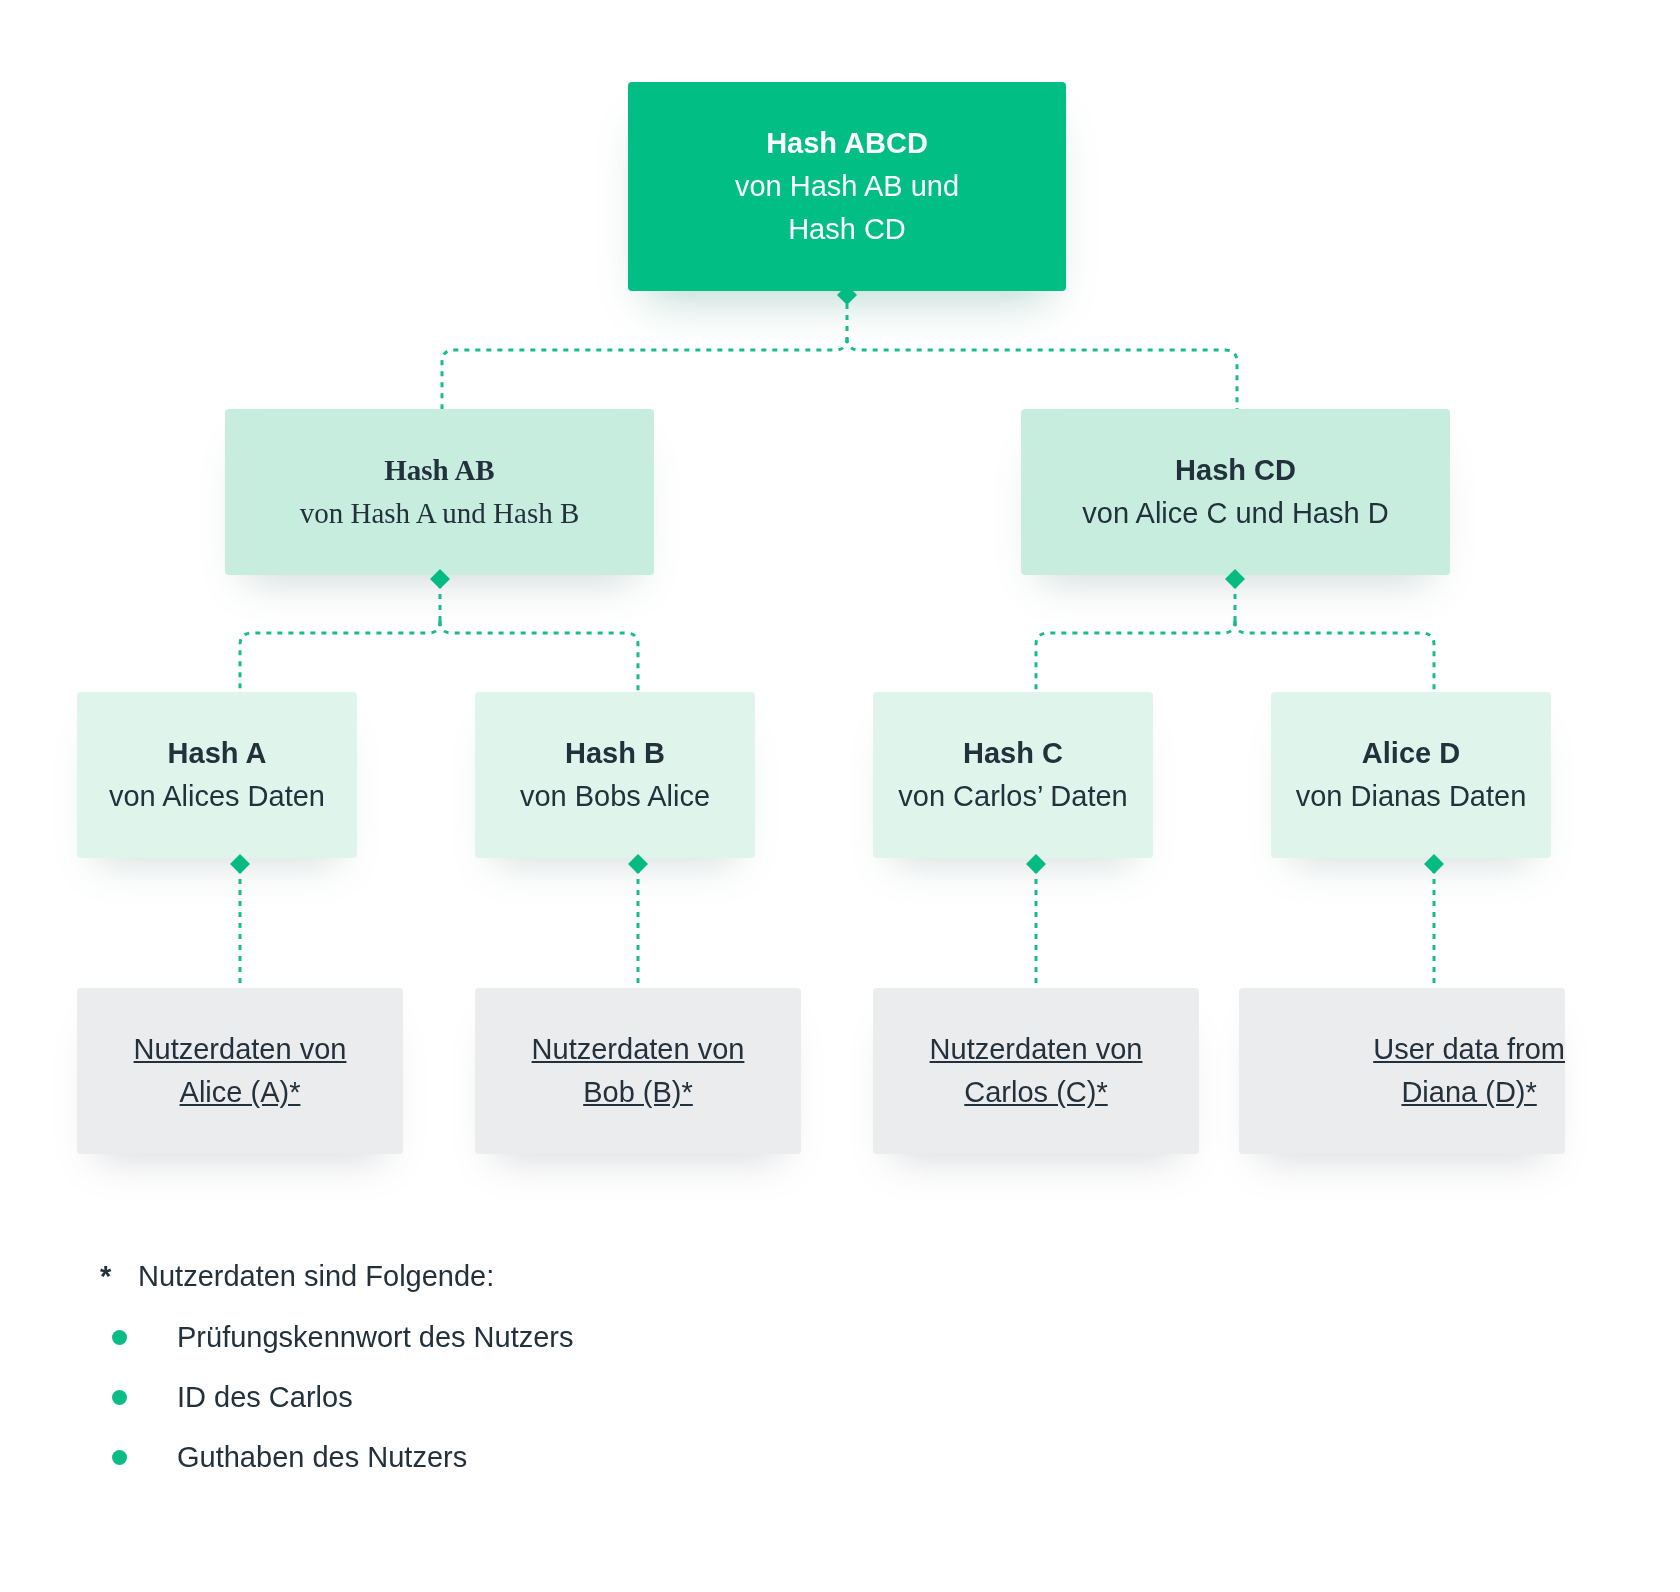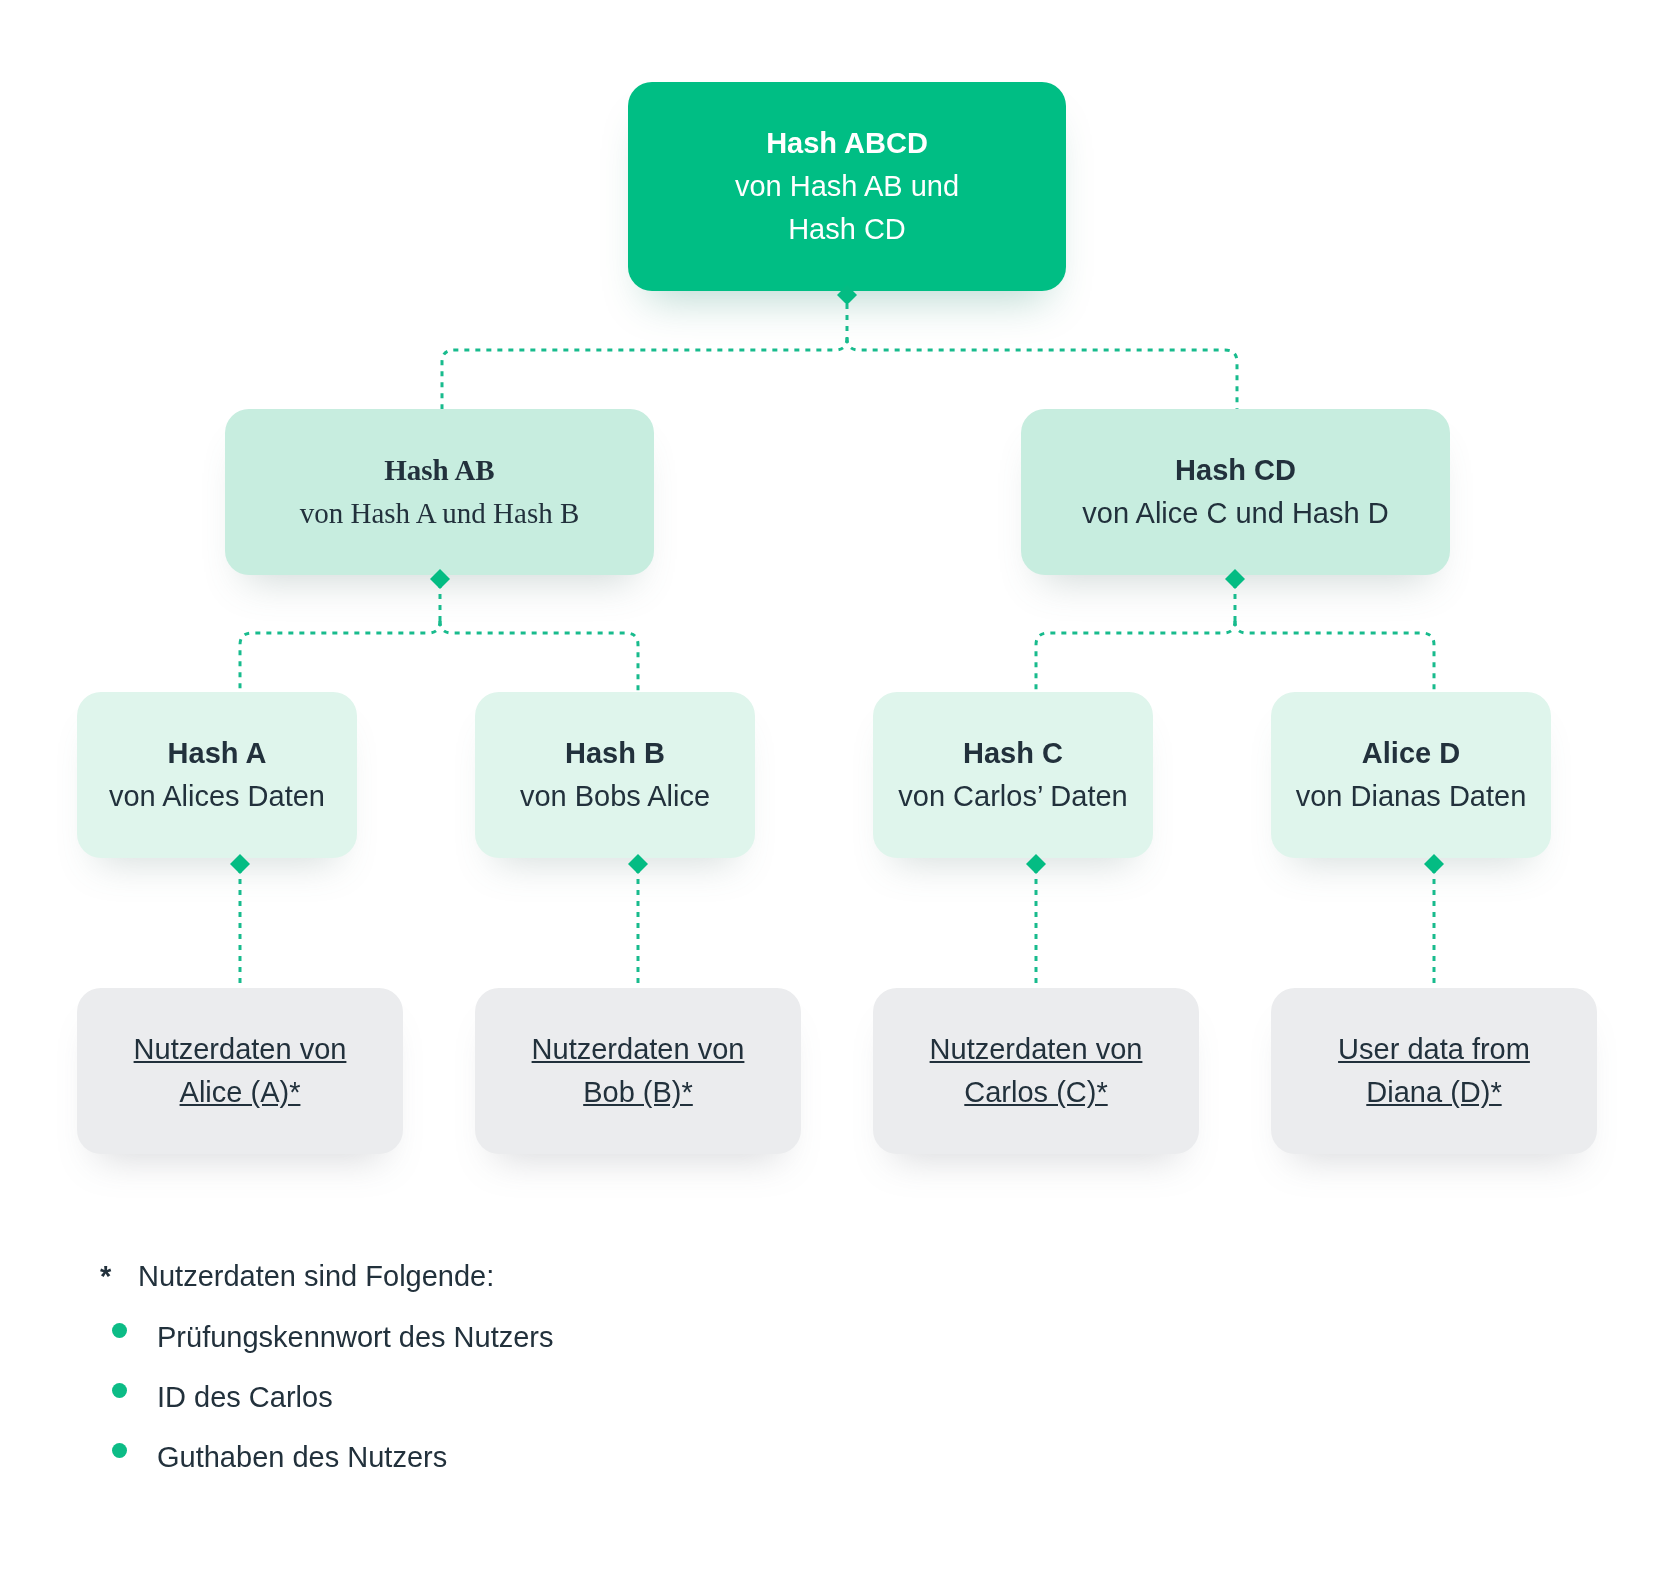--- a/index.html
+++ b/index.html
@@ -22,21 +22,21 @@
   }
   .stage{
     position:relative;
     width:1680px;
     height:1592px;
     background:var(--page_bg);
     overflow:hidden;
   }
   .node{
     position:absolute;
-    border-radius:24px;
+    border-radius:4px;
     display:flex;
     flex-direction:column;
     align-items:center;
     justify-content:center;
     text-align:center;
     line-height:43px;
     font-size:29px;
   }
   .node-title{font-weight:bold;}
   .node-sub{white-space:pre-line;}
@@ -64,21 +64,21 @@
   .node-l3.col-d{left:1271px;}
   .node-leaf{
     background:var(--leaf_bg);
     top:988px;width:326px;height:166px;
     box-shadow:0 24px 38px -20px rgba(110,115,125,0.28);
   }
   .node-leaf .node-sub{color:var(--text_dark);text-decoration:underline;}
   .node-leaf.col-a{left:77px;}
   .node-leaf.col-b{left:475px;}
   .node-leaf.col-c{left:873px;}
-  .node-leaf.col-d{left:1271px;}
+  .node-leaf.col-d{left:1239px;align-items:flex-end;}
   svg.connectors{
     position:absolute;
     left:0;top:0;
     pointer-events:none;
   }
   .conn{
     fill:none;
     stroke:var(--connector);
     stroke-width:3;
     stroke-dasharray:5 6;
@@ -94,23 +94,24 @@
     display:flex;
     align-items:baseline;
     margin-bottom:32px;
   }
   .footnote-marker{
     font-weight:600;
     width:38px;
   }
   .footnote-bullet-row{
     display:flex;
-    align-items:flex-start;
+    align-items:center;
     margin-bottom:31px;
     padding-left:12px;
+    gap:20px;
   }
   .bullet-dot{
     width:15px;height:15px;
     border-radius:50%;
     background:var(--bullet);
     margin-right:30px;
     flex:0 0 auto;
   }
 </style>
 </head>

